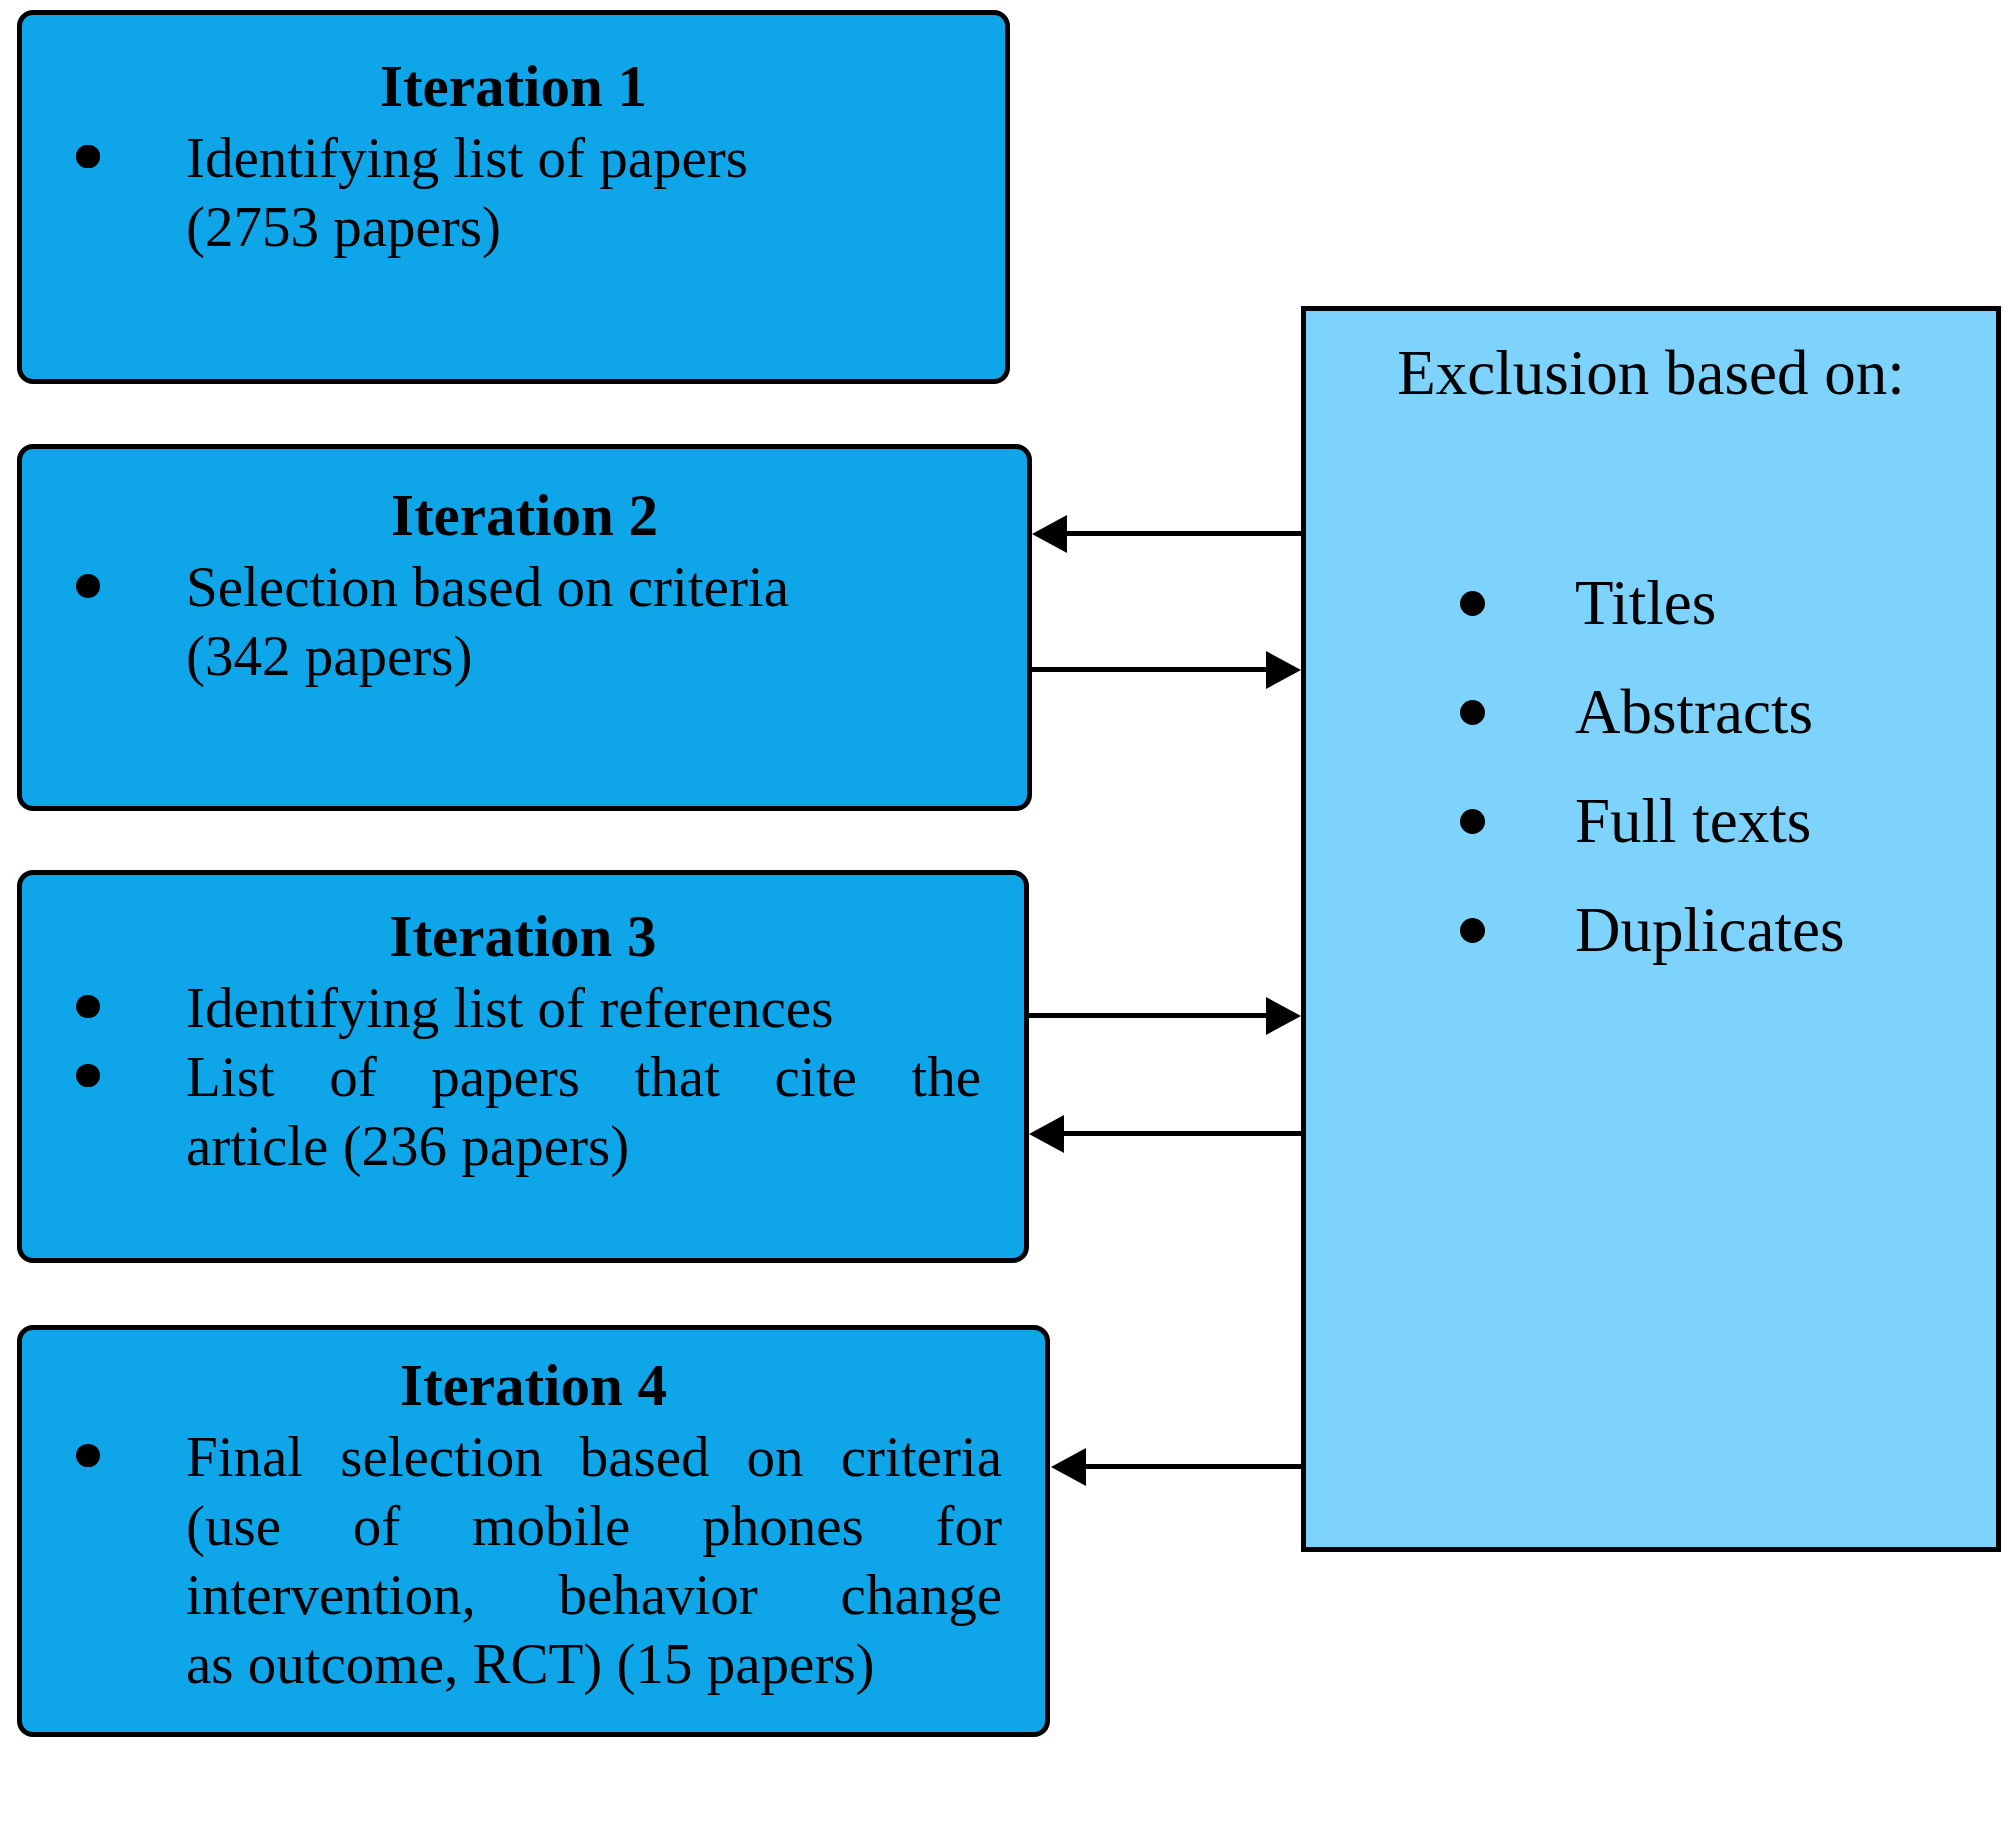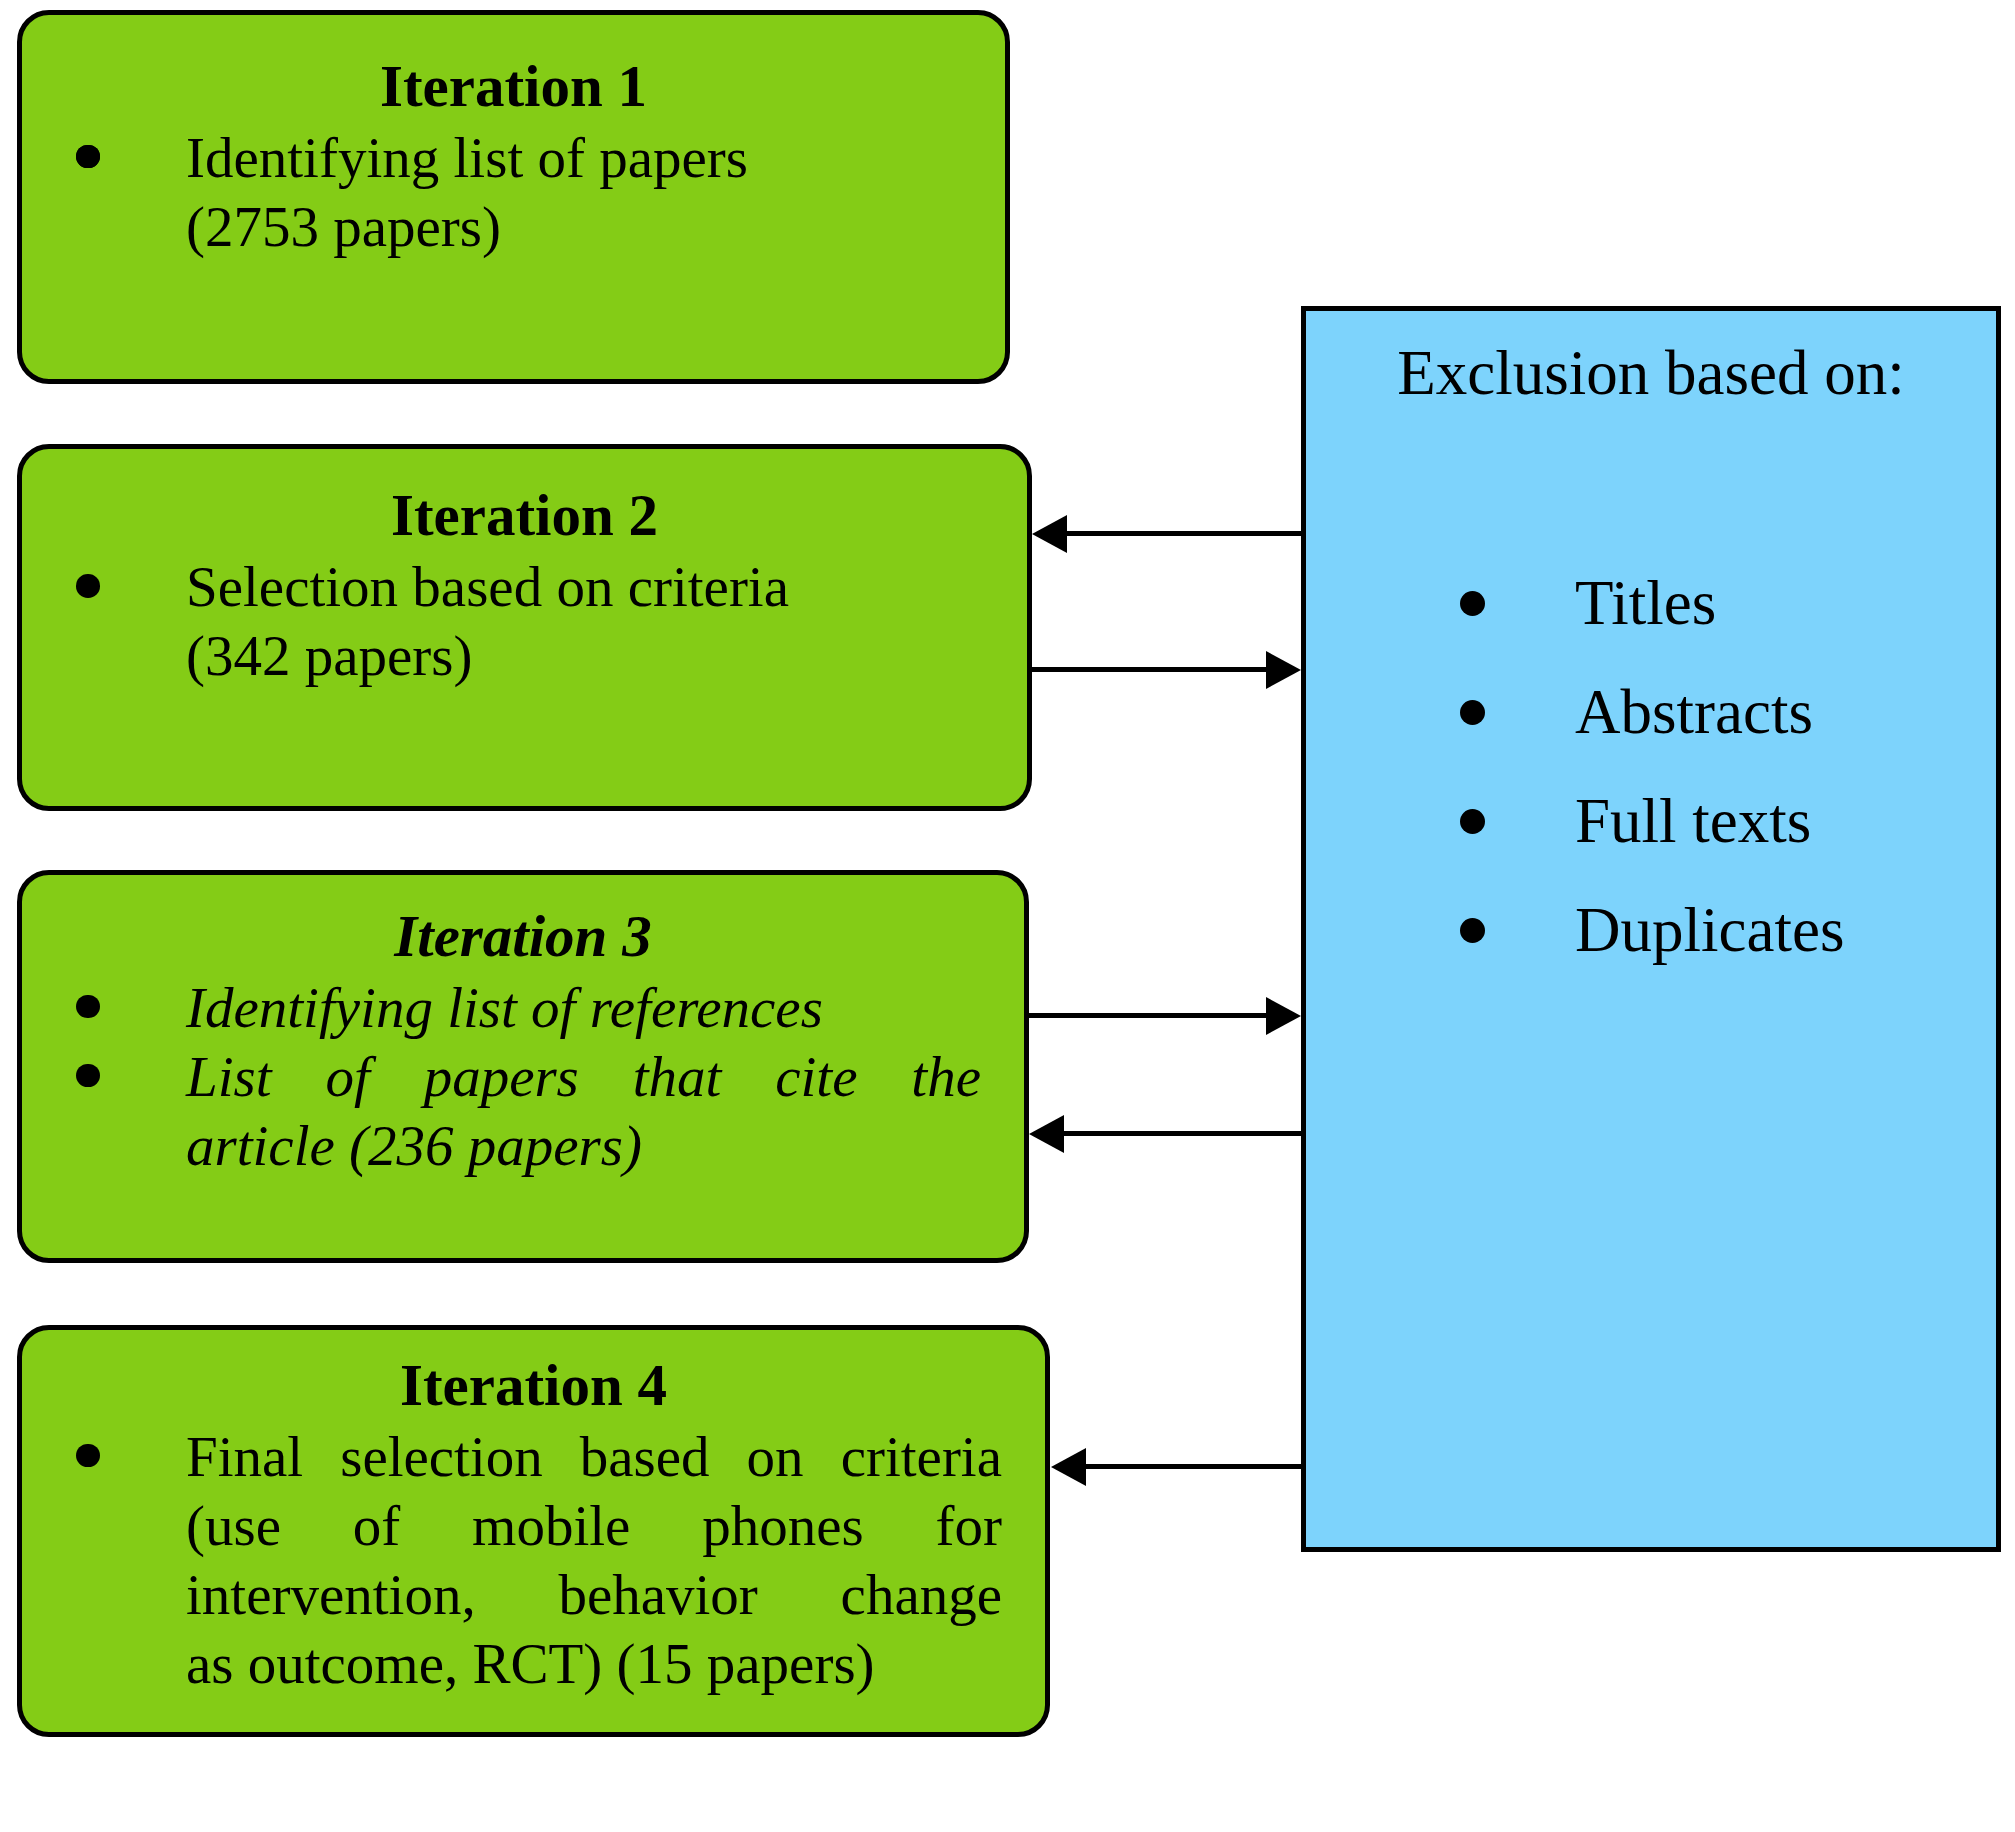--- a/index.html
+++ b/index.html
@@ -7,27 +7,27 @@
     position:relative;
     width:2015px;height:1833px;
     background:#ffffff;
     font-family:"Liberation Serif","DejaVu Serif",serif;
     color:#000000;
     overflow:hidden;
   }
   .rbox{
     position:absolute;
     border:5.9px solid #000;
-    border-radius:32px;
-    background:#84cc16;
+    border-radius:16px;
+    background:#0ea5e9;
     box-sizing:border-box;
   }
   #box1{left:17px;top:9.6px;width:993px;height:374px;padding-top:34px;}
   #box2{left:17px;top:444px;width:1015px;height:367px;padding-top:29px;}
-  #box3{left:17px;top:870px;width:1012px;height:393px;padding-top:23.6px;font-style:italic;}
+  #box3{left:17px;top:870px;width:1012px;height:393px;padding-top:23.6px;}
   #box4{left:17px;top:1325px;width:1033px;height:412px;padding-top:17.7px;}
   .box-title{
     font-size:59px;font-weight:bold;line-height:74px;
     text-align:center;white-space:nowrap;
   }
   ul.blist{list-style:none;margin:0;padding:0;}
   ul.blist li{
     position:relative;
     padding-left:164px;padding-right:43px;
     font-size:57px;line-height:69px;

